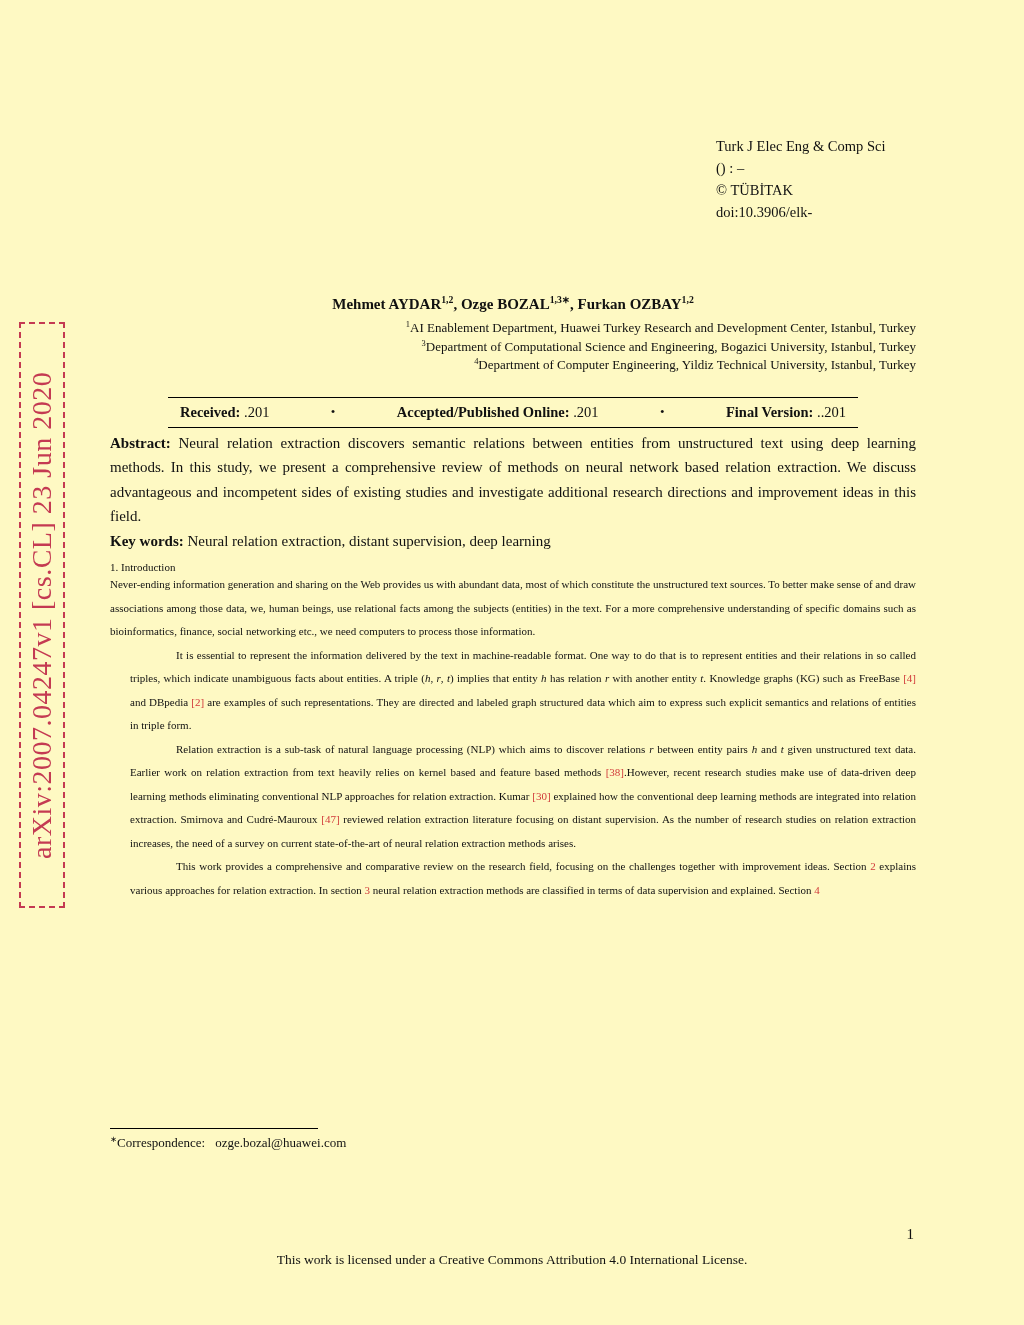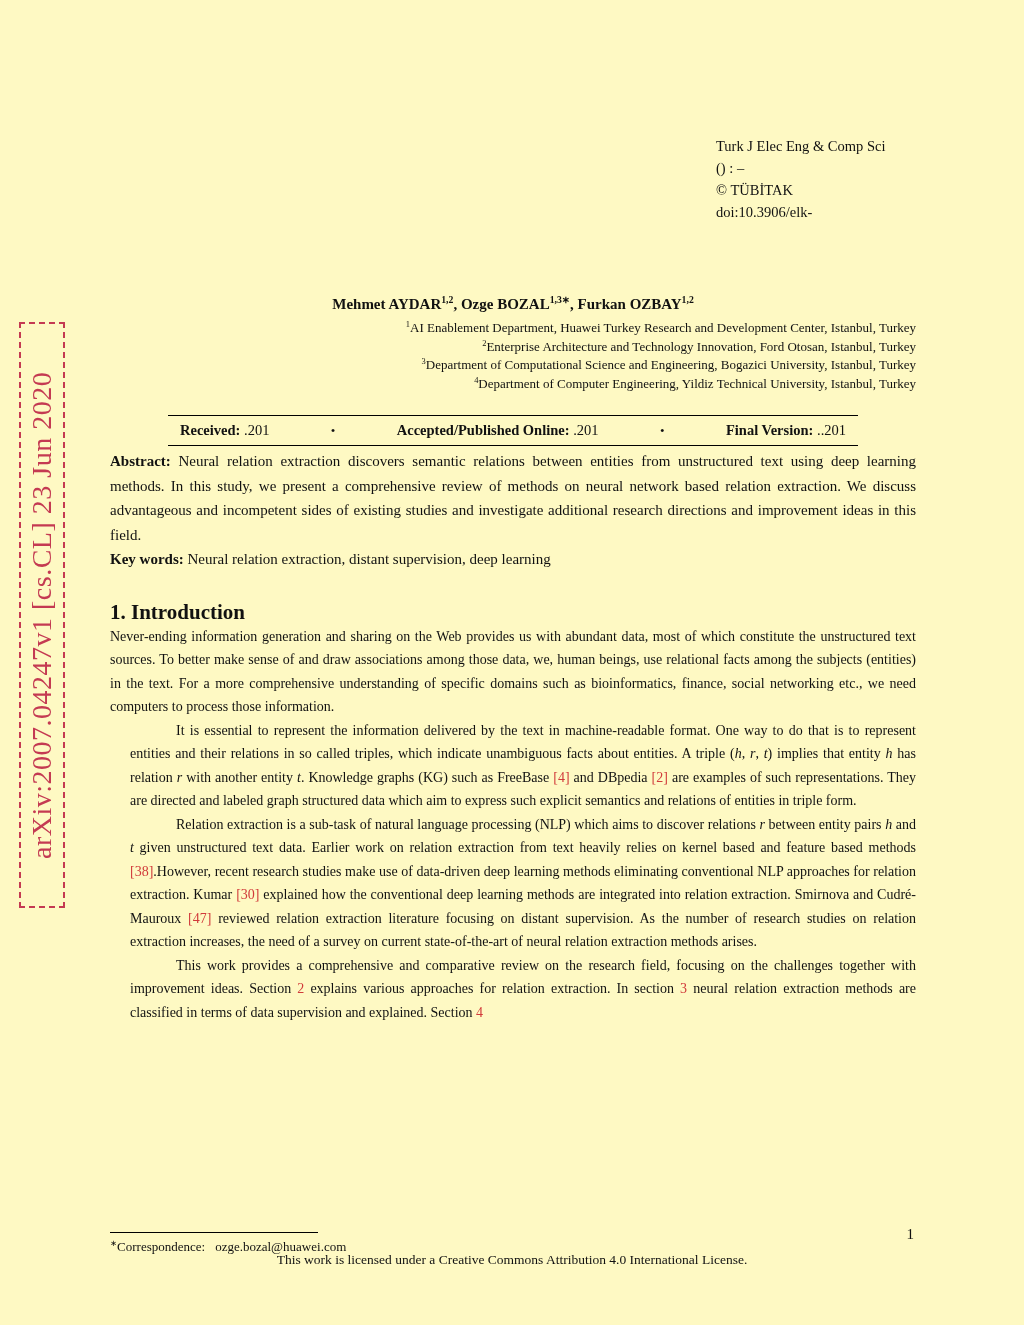--- a/index.html
+++ b/index.html
@@ -100,40 +100,40 @@
   }
   .abstract .lbl { font-weight: bold; }
 
   .keywords {
     font-size: 15px;
     line-height: 24.5px;
   }
   .keywords .lbl { font-weight: bold; }
 
   .sec-heading {
-    margin-top: 28px;
-    font-size: 21px;
-    font-weight: bold;
+    margin-top: 8px;
+    font-size: 11px;
+    font-weight: normal;
   }
 
   .para {
-    font-size: 14px;
+    font-size: 11px;
     line-height: 23.5px;
     text-align: justify;
   }
   .para.indent { text-indent: 46px; margin-left: 20px; }
   .para:first-of-type { margin-top: 6px; }
 
   .cite { color: var(--cite-red); }
   .math { font-style: italic; }
 
   .footnote-block {
     position: absolute;
     left: 110px;
-    top: 1232px;
+    top: 1128px;
     width: 806px;
   }
   .footnote-rule {
     width: 208px;
     border-top: 1px solid #000;
   }
   .footnote {
     margin-top: 6px;
     font-size: 13px;
   }
@@ -169,21 +169,20 @@
 
   <div class="arxiv">arXiv:2007.04247v1 [cs.CL] 23 Jun 2020</div>
 
   <div class="content">
 
 
     <div class="authors"><span>Mehmet AYDAR</span><span class="sup">1,2</span><span>, Ozge BOZAL</span><span class="sup">1,3∗</span><span>, Furkan OZBAY</span><span class="sup">1,2</span></div>
 
     <div class="affils">
       <div class="affil"><span class="sup">1</span><span>AI Enablement Department, Huawei Turkey Research and Development Center, Istanbul, Turkey</span></div>
-      <div class="affil"><span class="sup">2</span><span>Enterprise Architecture and Technology Innovation, Ford Otosan, Istanbul, Turkey</span></div>
       <div class="affil"><span class="sup">3</span><span>Department of Computational Science and Engineering, Bogazici University, Istanbul, Turkey</span></div>
       <div class="affil"><span class="sup">4</span><span>Department of Computer Engineering, Yildiz Technical University, Istanbul, Turkey</span></div>
     </div>
 
     <div class="dates-bar">
       <span class="bar-item"><b>Received:</b><span> .201</span></span>
       <span class="bar-bullet">•</span>
       <span class="bar-item"><b>Accepted/Published Online:</b><span> .201</span></span>
       <span class="bar-bullet">•</span>
       <span class="bar-item"><b>Final Version:</b><span> ..201</span></span>

